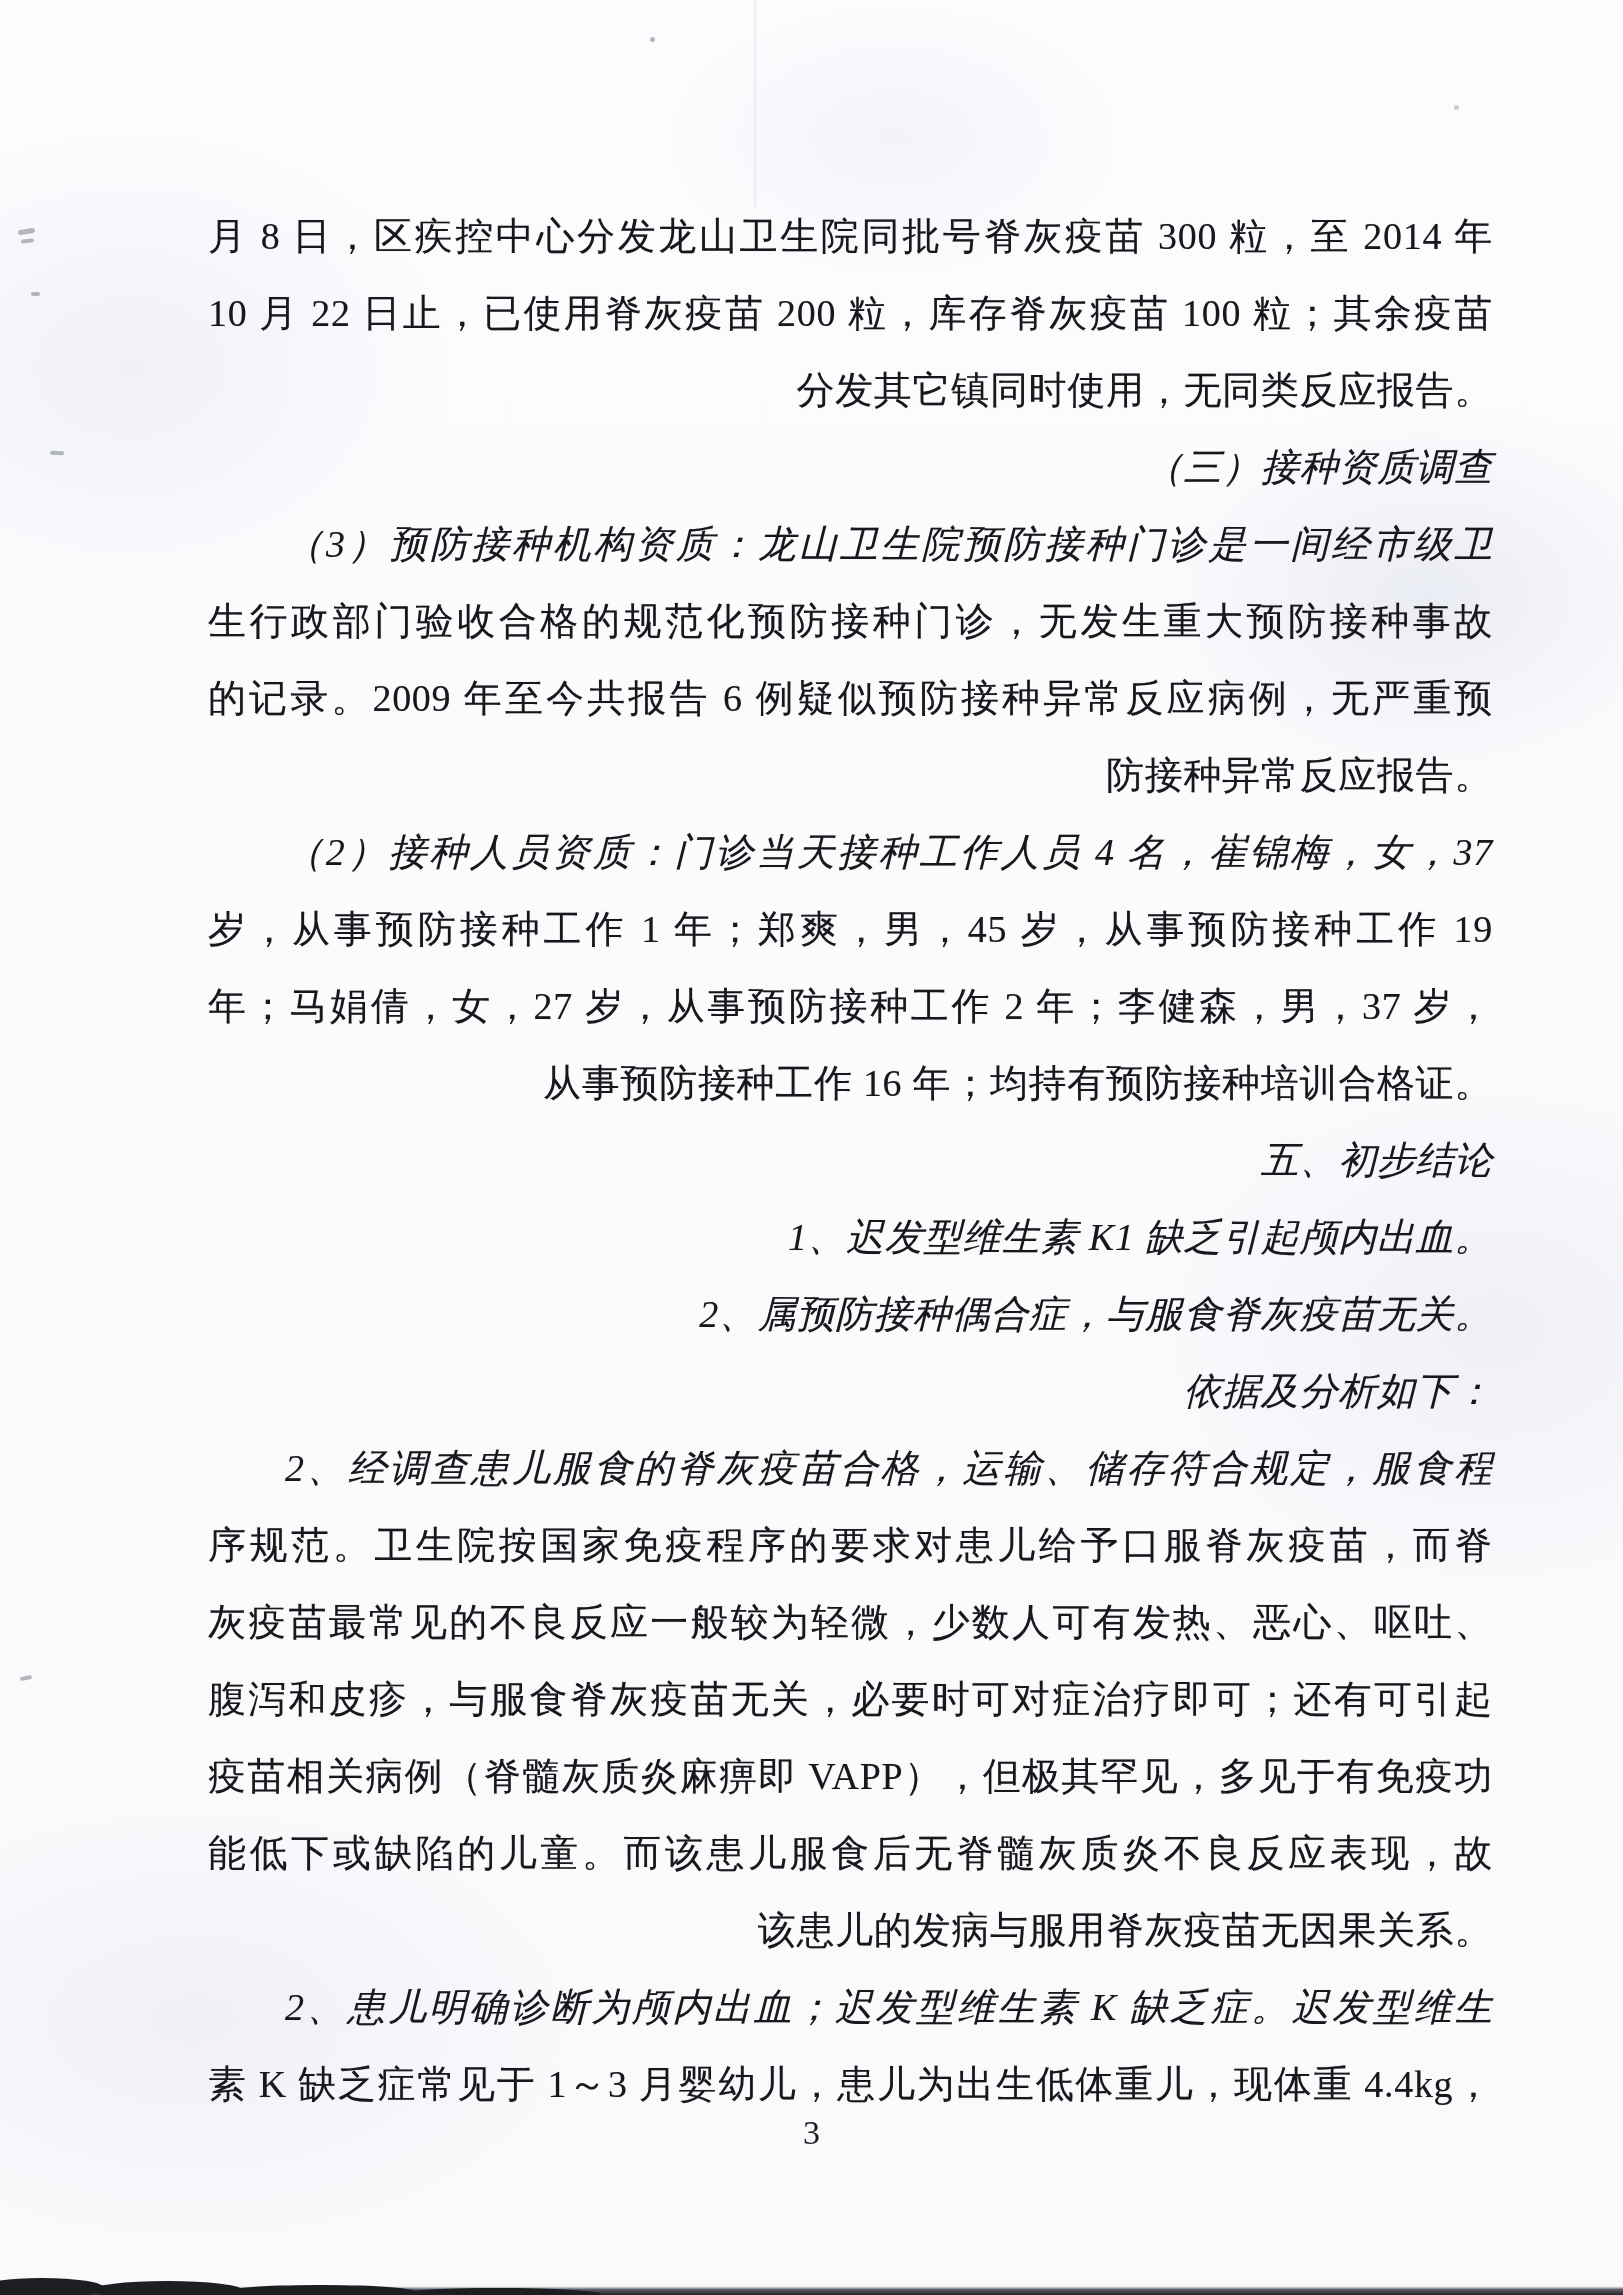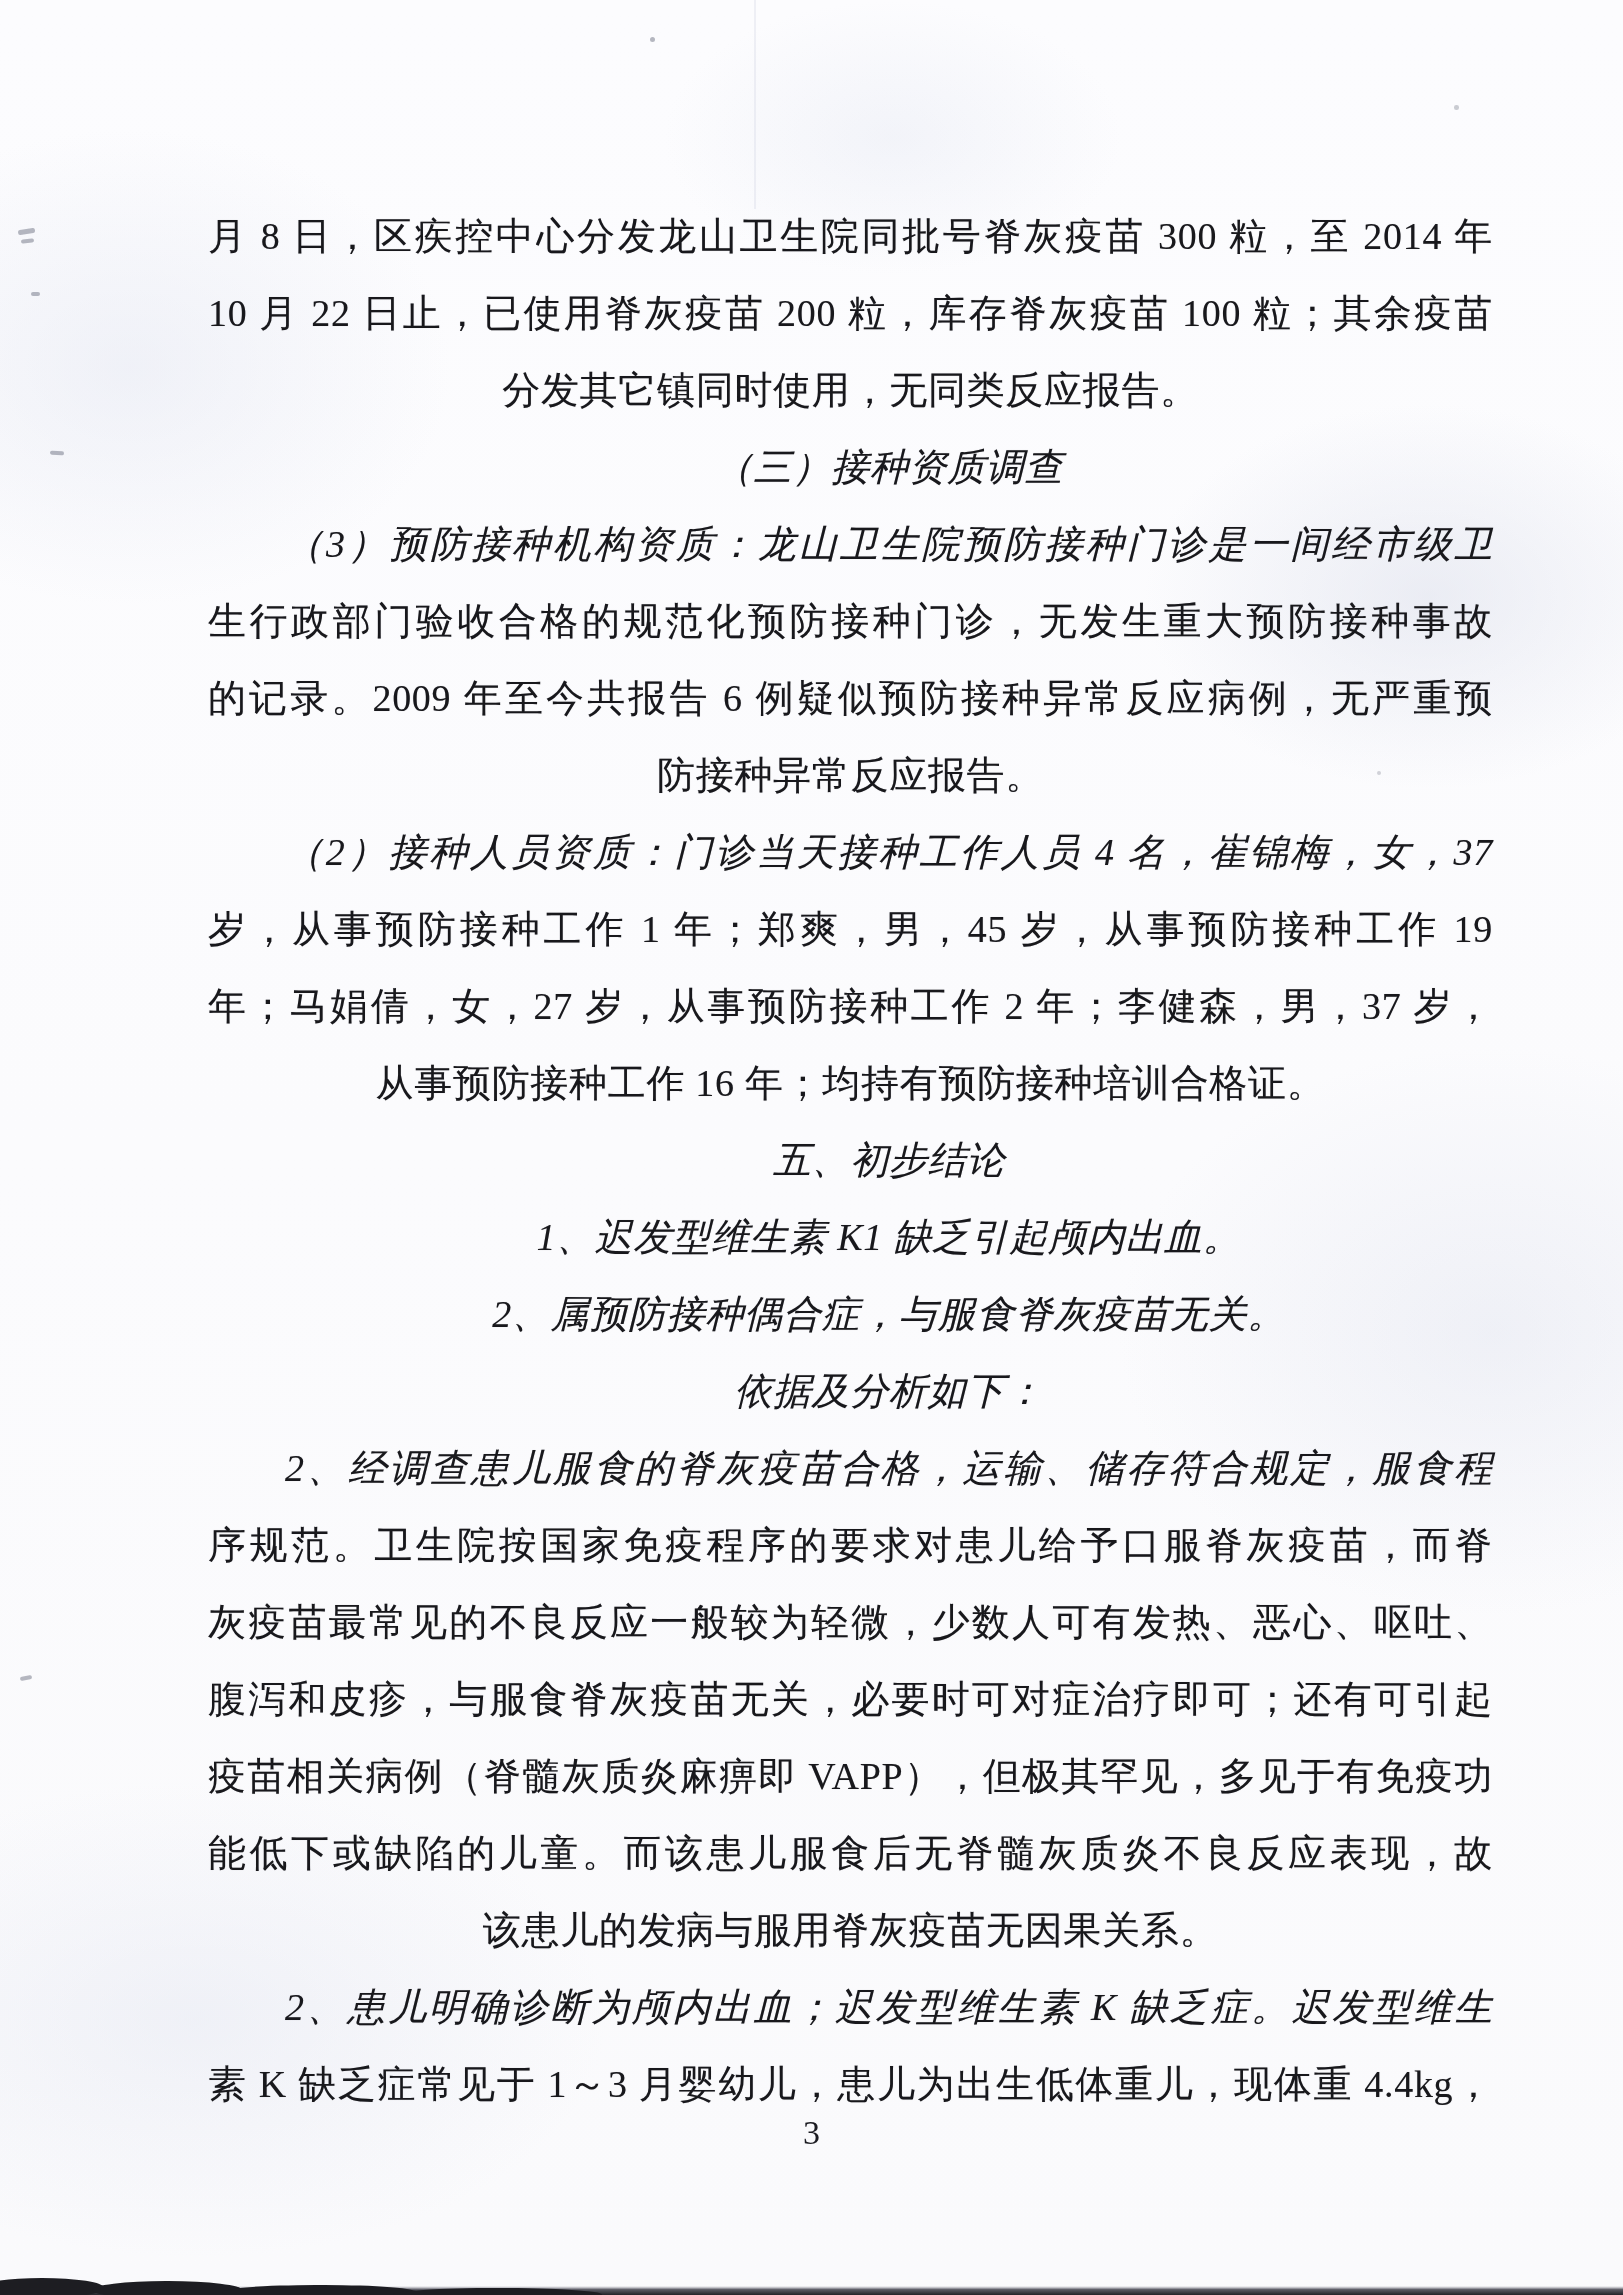--- a/index.html
+++ b/index.html
@@ -27,21 +27,21 @@
     left: 172px;
     top: 198px;
     width: 1285px;
     margin-left: 36px;
   }
   .line {
     font-size: 38px;
     height: 77px;
     line-height: 77px;
     letter-spacing: 0.7px;
-    text-align: center;
+    text-align: right;
     color: #18181c;
     text-shadow: 0 0 0.7px rgba(20,20,30,0.35);
   }
   .line.indent { text-indent: 77px; font-style: italic; }
   .line.fill {
     text-align: justify;
     text-align-last: justify;
   }
   .page-number {
     position: absolute;

